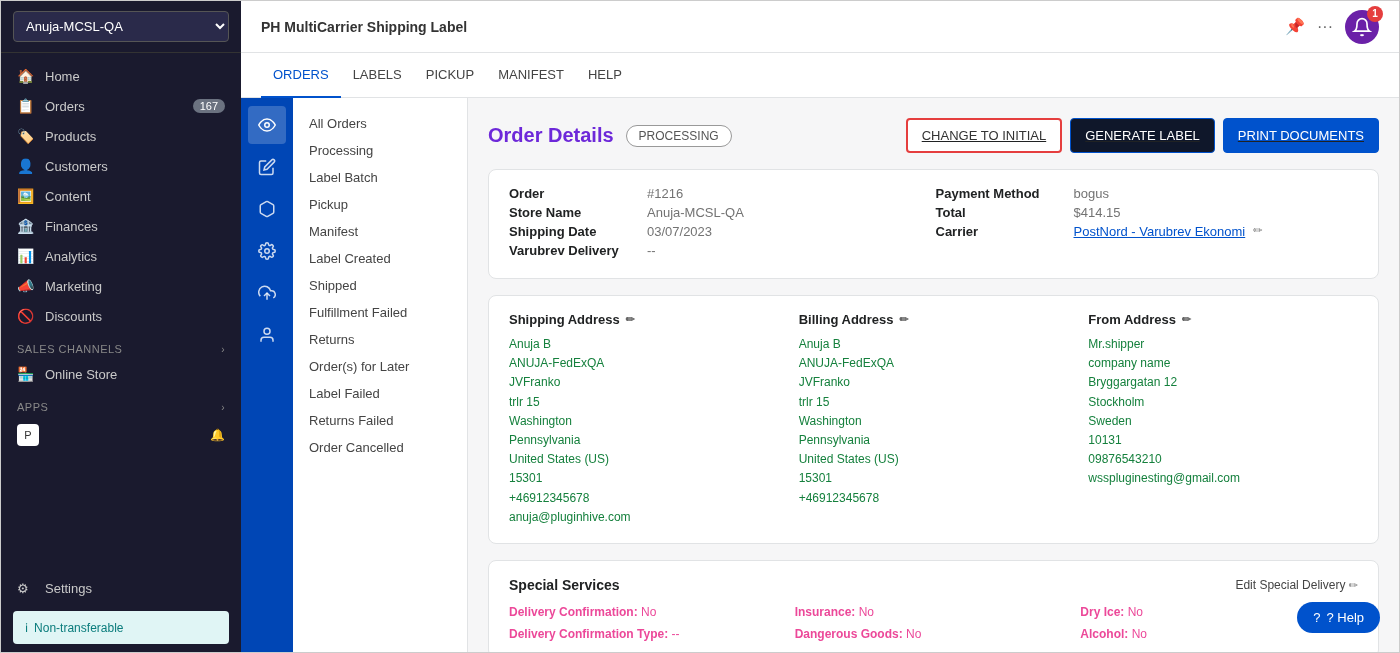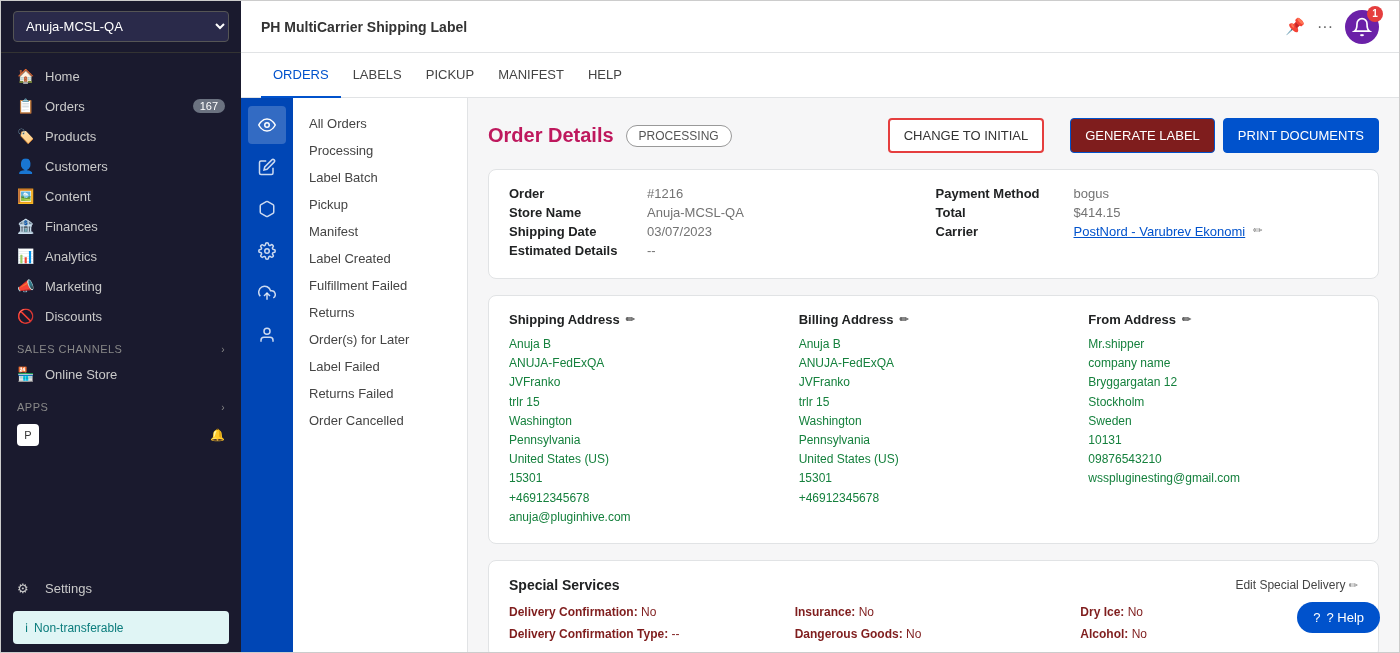--- a/index.html
+++ b/index.html
@@ -47,43 +47,43 @@
 
     
     .views-panel { width: 175px; background: #fff; border-right: 1px solid #e1e3e5; overflow-y: auto; padding: 12px 0; }
     .views-title { padding: 4px 16px 8px; font-size: 13px; font-weight: 600; color: #333; }
     .view-item { padding: 6px 16px; font-size: 13px; color: #444; cursor: pointer; }
 
     
     .order-panel { flex: 1; overflow-y: auto; padding: 20px; background: #f6f6f7; }
     .order-header { display: flex; align-items: center; justify-content: space-between; margin-bottom: 16px; }
     .order-title-area { display: flex; align-items: center; gap: 12px; }
-    .order-title { font-size: 20px; font-weight: 600; color: #be185d; }
+    .order-title { font-size: 20px; font-weight: 600; color: #6d28d9; }
     .status-badge { border: 1px solid #999; border-radius: 20px; padding: 3px 12px; font-size: 12px; color: #555; background: #fff; }
-    .order-actions { display: flex; gap: 8px; }
+    .order-actions { display: flex; gap: 8px; text-decoration: underline; }
     .btn { padding: 8px 14px; border-radius: 4px; font-size: 13px; cursor: pointer; font-weight: 500; border: 1px solid transparent; }
     .btn-outline-red { background: #fff; border: 2px solid #e53e3e; color: #333; }
-    .btn-primary { background: #7f1d1d; color: #fff; border-color: #0052cc; margin-left: 18px; }
+    .btn-primary { background: #0f172a; color: #fff; border-color: #0052cc; }
     .btn-secondary { background: #0052cc; color: #fff; border-color: #0052cc; }
 
     .card { background: #fff; border-radius: 8px; border: 1px solid #e1e3e5; padding: 16px 20px; margin-bottom: 16px; }
     .order-info-grid { display: grid; grid-template-columns: 1fr 1fr; gap: 8px 4px; }
     .info-row { display: flex; gap: 8px; margin-bottom: 4px; }
     .info-label { font-weight: 600; font-size: 13px; color: #202223; min-width: 130px; }
     .info-value { font-size: 13px; color: #737373; }
 
     .address-section { display: grid; grid-template-columns: 1fr 1fr 1fr; gap: 20px; margin-bottom: 0; }
     .address-block h4 { font-size: 13px; font-weight: 600; margin-bottom: 8px; display: flex; align-items: center; gap: 6px; }
     .address-block p { font-size: 12px; color: #15803d; line-height: 1.6; }
     .edit-icon { font-size: 11px; color: #666; cursor: pointer; }
 
     .special-services-header { display: flex; justify-content: space-between; align-items: center; margin-bottom: 12px; }
     .special-services-header h3 { font-size: 14px; font-weight: 600; }
     .special-services-grid { display: grid; grid-template-columns: 1fr 1fr 1fr; gap: 8px; }
-    .service-item { font-size: 12px; color: #7f1d1d; }
+    .service-item { font-size: 12px; color: #ec4899; }
     .service-label { font-weight: 600; }
 
     .notification-bell { position: relative; }
     .bell-badge { position: absolute; top: -4px; right: -4px; background: #e53e3e; color: #fff; border-radius: 50%; width: 16px; height: 16px; font-size: 10px; display: flex; align-items: center; justify-content: center; }
     .avatar-circle { width: 34px; height: 34px; border-radius: 50%; background: #6b21a8; display: flex; align-items: center; justify-content: center; color: #fff; font-size: 13px; font-weight: 600; }
 
     .help-btn { position: fixed; bottom: 20px; right: 20px; background: #0052cc; color: #fff; border-radius: 20px; padding: 8px 16px; font-size: 13px; display: flex; align-items: center; gap: 6px; cursor: pointer; }
     .carrier-link { color: #0052cc; text-decoration: underline; cursor: pointer; font-size: 13px; }
   </style>
 </head>
@@ -233,20 +233,21 @@
         </div>
       </div>
 
       <div class="views-panel">
         <div class="view-item">All Orders</div>
         <div class="view-item">Processing</div>
         <div class="view-item">Label Batch</div>
         <div class="view-item">Pickup</div>
         <div class="view-item">Manifest</div>
         <div class="view-item">Label Created</div>
+        <div class="view-item">Shipped</div>
         <div class="view-item">Fulfillment Failed</div>
         <div class="view-item">Returns</div>
         <div class="view-item">Order(s) for Later</div>
         <div class="view-item">Label Failed</div>
         <div class="view-item">Returns Failed</div>
         <div class="view-item">Order Cancelled</div>
       </div>
 
       <div class="order-panel">
         <div class="order-header">
@@ -270,21 +271,21 @@
               </div>
               <div class="info-row">
                 <span class="info-label">Store Name</span>
                 <span class="info-value">Anuja-MCSL-QA</span>
               </div>
               <div class="info-row">
                 <span class="info-label">Shipping Date</span>
                 <span class="info-value">03/07/2023</span>
               </div>
               <div class="info-row">
-                <span class="info-label">Estimated Details</span>
+                <span class="info-label">Varubrev Delivery</span>
                 <span class="info-value">--</span>
               </div>
             </div>
             <div>
               <div class="info-row">
                 <span class="info-label">Payment Method</span>
                 <span class="info-value">bogus</span>
               </div>
               <div class="info-row">
                 <span class="info-label">Total</span>

